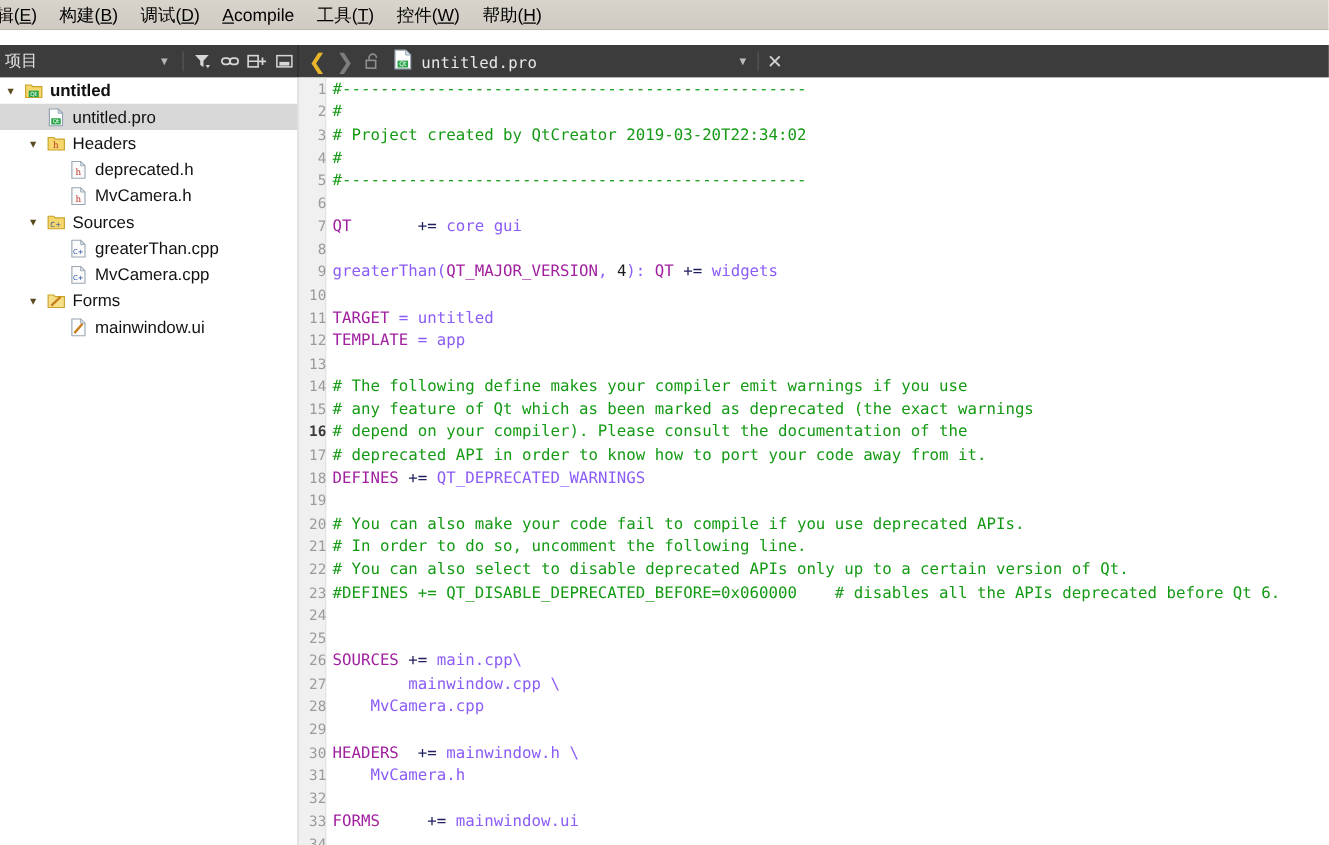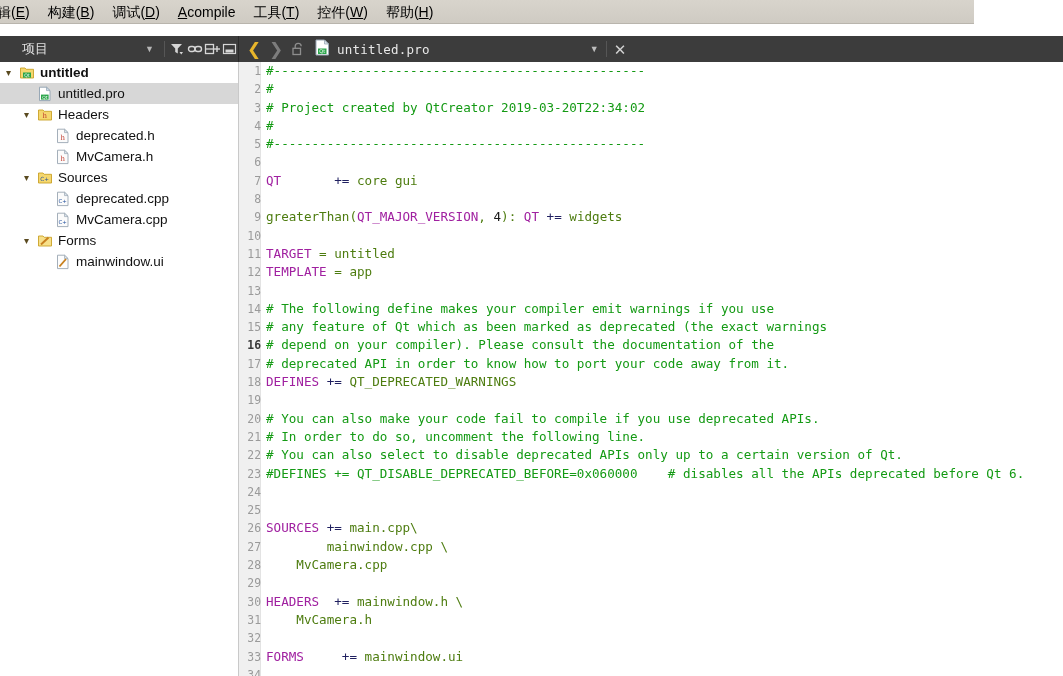--- a/index.html
+++ b/index.html
@@ -37,21 +37,21 @@
     font-size: 13px;
     color: #8d8d8d;
     white-space: nowrap;
     letter-spacing: 0.1px;
   }
 
   
   .menubar {
     position: absolute;
     left: 0; top: 0;
-    width: 974px;
+    width: 1063px;
     height: 24px;
     background: #d4d0c8;
     background: linear-gradient(#d8d4cc, #cfcbc3);
     border-bottom: 1px solid #b9b5ad;
     box-sizing: border-box;
     display: flex;
     align-items: center;
     overflow: hidden;
   }
   .menu-item {
@@ -87,21 +87,21 @@
     align-items: center;
     border-right: 1px solid #2a2a2a;
     box-sizing: border-box;
   }
   .sidebar-combo {
     flex: 0 0 auto;
     display: flex;
     align-items: center;
     color: #e0e0e0;
     font-size: 13px;
-    padding-left: 22px;
+    padding-left: 4px;
     width: 138px;
     height: 22px;
     justify-content: space-between;
     cursor: default;
   }
   .sidebar-combo .caret {
     margin-right: 6px;
     font-size: 9px;
     color: #b6b6b6;
   }
@@ -256,21 +256,21 @@
   .lno.cur { color: #3a3a3a; font-weight: bold; }
   .ctext {
     position: absolute;
     left: 27px;
     top: 0;
     line-height: 18.3px;
     white-space: pre;
   }
   .tk-cm { color: #149a14; }
   .tk-kw { color: #a020a0; }
-  .tk-id { color: #4d7c0f; }
+  .tk-id { color: #8b5cf6; }
   .tk-op { color: #202060; }
   .tk-num{ color: #1b1b1b; }
 </style>
 </head>
 <body>
 
 <div class="app">
 
   <div class="titlebar">
     <div class="titlebar-text">pro @ untitled - Qt Creator</div>
@@ -424,21 +424,21 @@
         <div class="tree-row">
           <div style="width: 36px; min-width: 36px; height: 21px;"></div>
           <div class="twisty"></div>
           <div class="ticon">
             <svg width="16" height="16" viewBox="0 0 16 16">
               <path d="M2.5,1.2 H9.5 L13,4.6 V14.6 H2.5 Z" fill="#fbfbfb" stroke="#9aa6b2" stroke-width="0.9"></path>
               <path d="M9.5,1.2 L13,4.6 H9.5 Z" fill="#dbe4ec" stroke="#9aa6b2" stroke-width="0.7"></path>
               <text x="7.6" y="12.4" font-size="5.4" fill="#1f4e9c" text-anchor="middle" font-family="DejaVu Sans, sans-serif">C+</text>
             </svg>
           </div>
-          <div class="tlabel">deprecated.cpp</div>
+          <div class="tlabel">greaterThan.cpp</div>
         </div>
         <div class="tree-row">
           <div style="width: 36px; min-width: 36px; height: 21px;"></div>
           <div class="twisty"></div>
           <div class="ticon">
             <svg width="16" height="16" viewBox="0 0 16 16">
               <path d="M2.5,1.2 H9.5 L13,4.6 V14.6 H2.5 Z" fill="#fbfbfb" stroke="#9aa6b2" stroke-width="0.9"></path>
               <path d="M9.5,1.2 L13,4.6 H9.5 Z" fill="#dbe4ec" stroke="#9aa6b2" stroke-width="0.7"></path>
               <text x="7.6" y="12.4" font-size="5.4" fill="#1f4e9c" text-anchor="middle" font-family="DejaVu Sans, sans-serif">C+</text>
             </svg>

